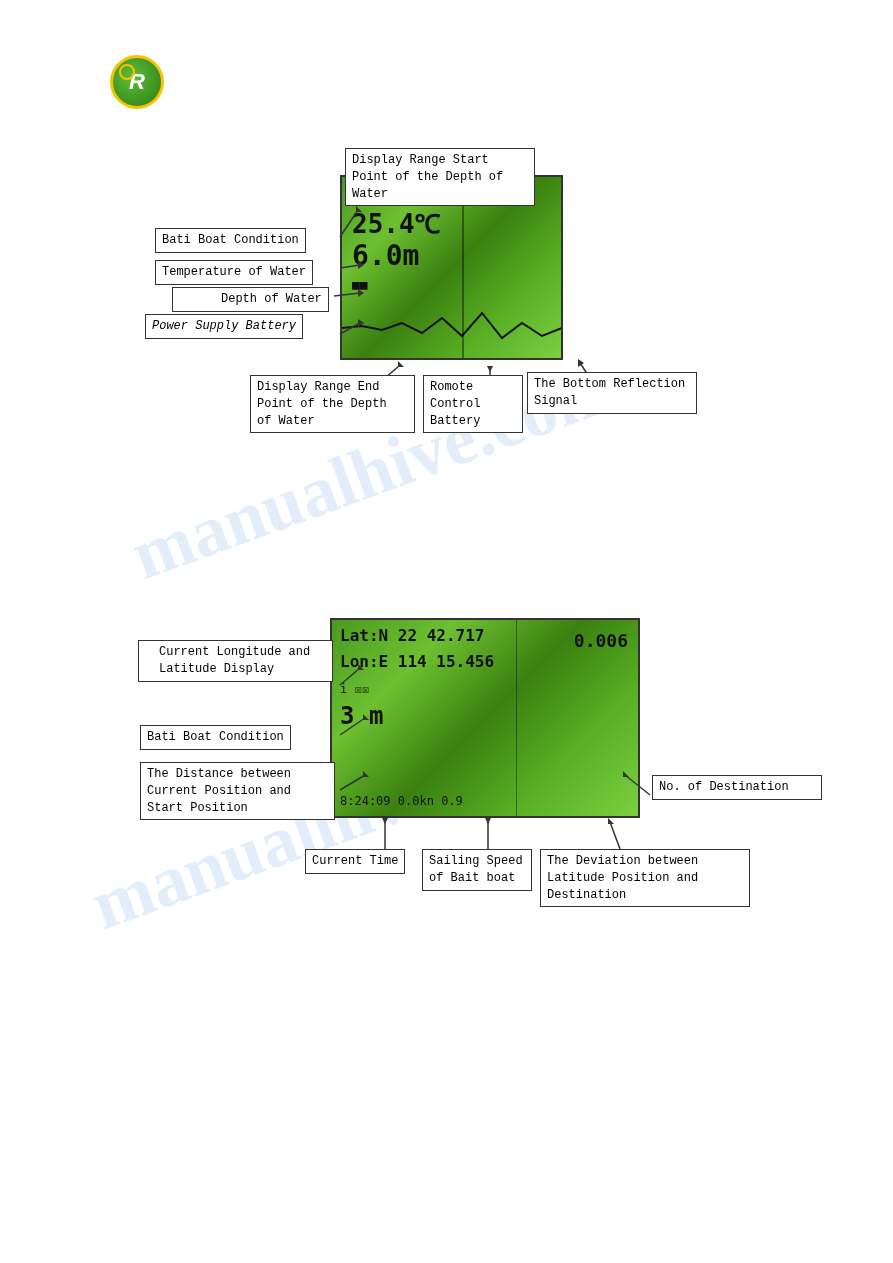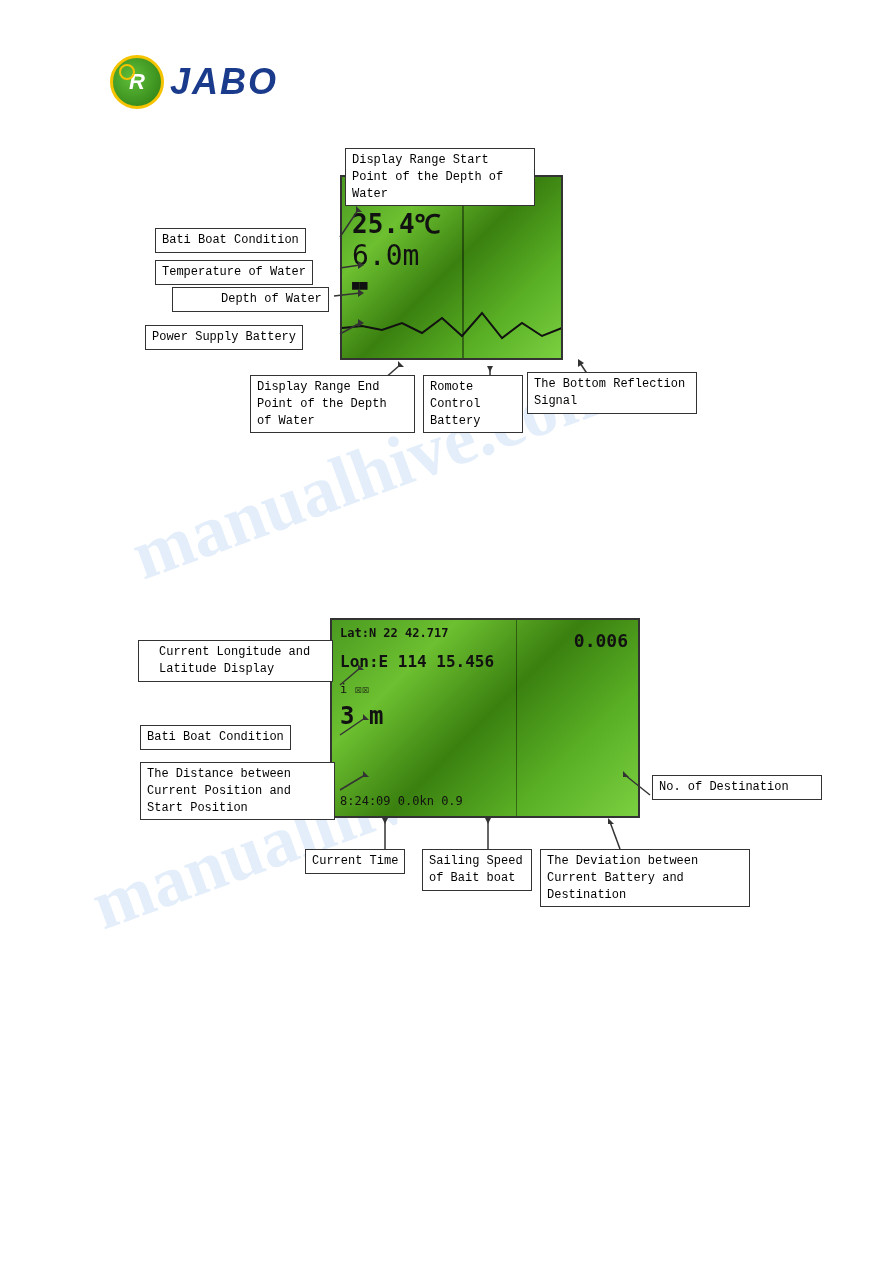--- a/index.html
+++ b/index.html
@@ -122,21 +122,21 @@
       font-size: 26px;
       font-weight: bold;
       color: #111;
     }
 
     .screen1-depth {
       position: absolute;
       top: 62px;
       left: 10px;
       font-size: 28px;
-      font-weight: normal;
+      font-weight: bold;
       color: #111;
     }
 
     .screen1-battery {
       position: absolute;
       top: 100px;
       left: 10px;
       font-size: 13px;
       color: #111;
     }
@@ -171,21 +171,21 @@
       width: 100%;
       height: 100%;
       color: #000;
       font-family: monospace;
     }
 
     .screen2-lat {
       position: absolute;
       top: 6px;
       left: 8px;
-      font-size: 12px;
+      font-size: 16px;
       font-weight: bold;
       color: #111;
     }
     .screen2-lon {
       position: absolute;
       top: 32px;
       left: 8px;
       font-size: 16px;
       font-weight: bold;
       color: #111;
@@ -251,21 +251,20 @@
       pointer-events: none;
     }
   </style>
 </head>
 <body>
 
 <div class="logo-area">
   <div class="logo-circle">
     <div class="logo-circle-inner"></div>
   </div>
-  <span class="logo-text">JABO</span>
 </div>
 
 <div class="watermark">manualhive.com</div>
 <div class="watermark2">manualhive.com</div>
 
 <div class="screen-box screen1">
   <div class="screen1-content">
     <div class="screen1-top-row">μμ</div>
     <div class="screen1-temp">25.4℃</div>
     <div class="screen1-depth">6.0m</div>
@@ -339,21 +338,21 @@
 
 <div class="label-box" style="top:148px; left:345px; white-space:normal; width:190px;">Display Range Start Point
 of the Depth of Water</div>
 
 <div class="label-box" style="top:228px; left:155px;">Bati Boat Condition</div>
 
 <div class="label-box" style="top:260px; left:155px;text-align:center;">Temperature of Water</div>
 
 <div class="label-box" style="top:287px; left:172px;padding-left:48px;">Depth of Water</div>
 
-<div class="label-box" style="top:325px; left:145px;">Power Supply Battery</div>
+<div class="label-box" style="top:314px; left:145px;font-style:italic;">Power Supply Battery</div>
 
 <div class="label-box" style="top:375px; left:250px; white-space:normal; width:165px;">Display Range End
 Point of the Depth
 of Water</div>
 
 <div class="label-box" style="top:375px; left:423px; white-space:normal; width:100px;">Romote Control
 Battery</div>
 
 <div class="label-box" style="top:372px; left:527px; white-space:normal; width:170px;">The Bottom
 Reflection Signal</div>
@@ -368,14 +367,14 @@
 Start Position</div>
 
 <div class="label-box" style="top:775px; left:652px; white-space:normal; width:170px;">No. of Destination</div>
 
 <div class="label-box" style="top:849px; left:305px;">Current Time</div>
 
 <div class="label-box" style="top:849px; left:422px; white-space:normal; width:110px;">Sailing Speed
 of Bait boat</div>
 
 <div class="label-box" style="top:849px; left:540px; white-space:normal; width:210px;">The Deviation between
-Current Battery
+Latitude Position
 and Destination</div>
 
 </body></html>

